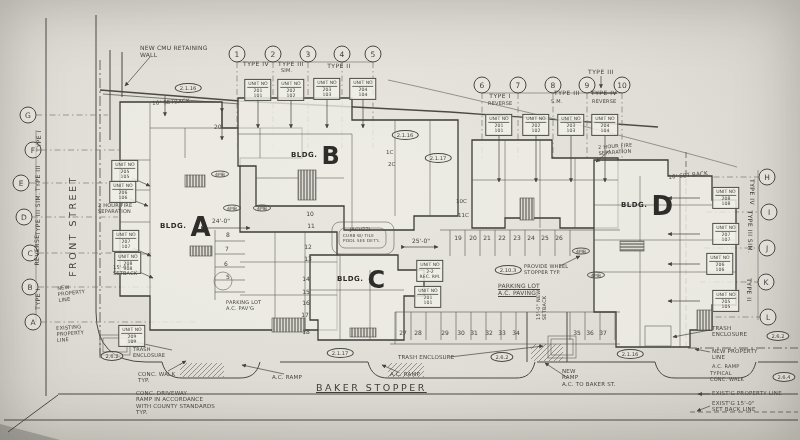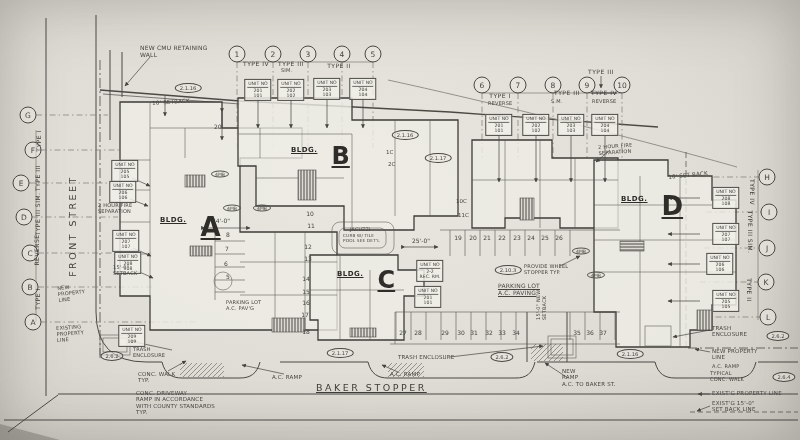--- a/index.html
+++ b/index.html
@@ -23,21 +23,21 @@
     font-size:5.2px;transform:translate(-50%,-50%);white-space:nowrap;background:rgba(235,232,225,.5);}
   .pill{position:absolute;border:1px solid #55544e;border-radius:50%;padding:0 3px;
     font-size:4.6px;transform:translate(-50%,-50%);white-space:nowrap;}
   .typelabel{position:absolute;font-size:6px;letter-spacing:.5px;white-space:nowrap;
     transform:translate(-50%,-50%);color:#3e3d38;}
   .typelabel.strike{text-decoration:line-through;}
   .unitbox{position:absolute;border:1px solid #4a4944;background:rgba(240,238,232,.85);
     padding:1px 2px;font-size:4.6px;line-height:1.25;text-align:center;
     transform:translate(-50%,-50%);white-space:nowrap;}
   .unitbox .ub-t{border-bottom:.5px solid #6a6964;padding:0 1px;}
-  .bldg-label{position:absolute;display:flex;align-items:flex-start;gap:14px;color:#2e2d29;text-decoration:underline;}
+  .bldg-label{position:absolute;display:flex;align-items:center;gap:4px;color:#2e2d29;}
   .bldg-label .pfx{font-size:7px;font-weight:bold;letter-spacing:.5px;padding-bottom:2px;}
   .bldg-label .ltr{font-weight:bold;line-height:.85;}
   .street{position:absolute;font-size:9.5px;letter-spacing:2.5px;color:#3e3d38;white-space:nowrap;}
   .street.front{left:72px;top:226px;transform:translate(-50%,-50%) rotate(-90deg);}
   .street.baker{left:316px;top:382px;text-decoration:underline;}
   .u{text-decoration:underline;}
 </style>
 </head>
 <body>
 

